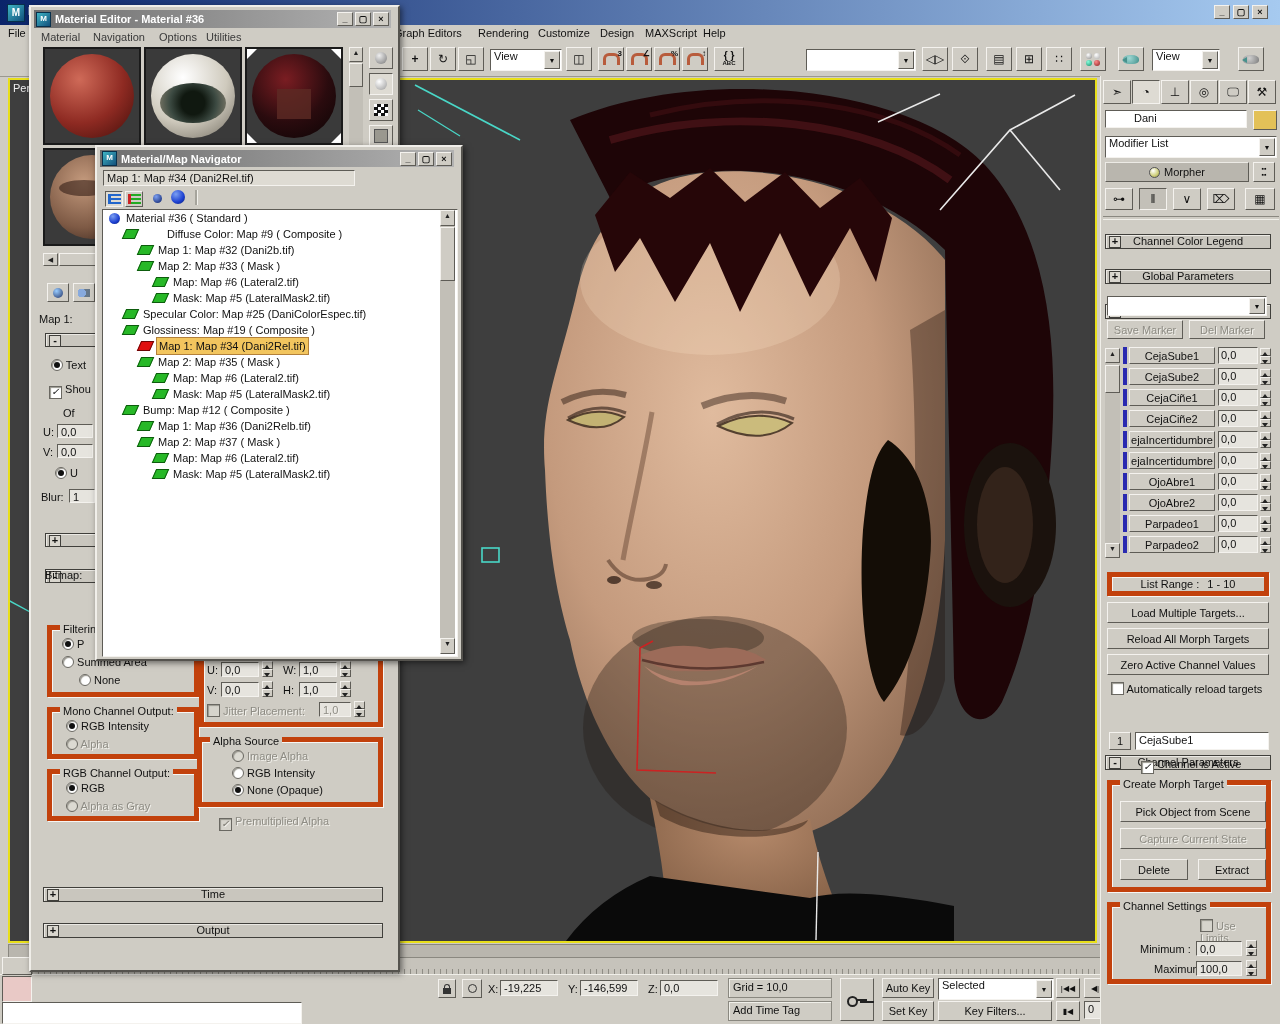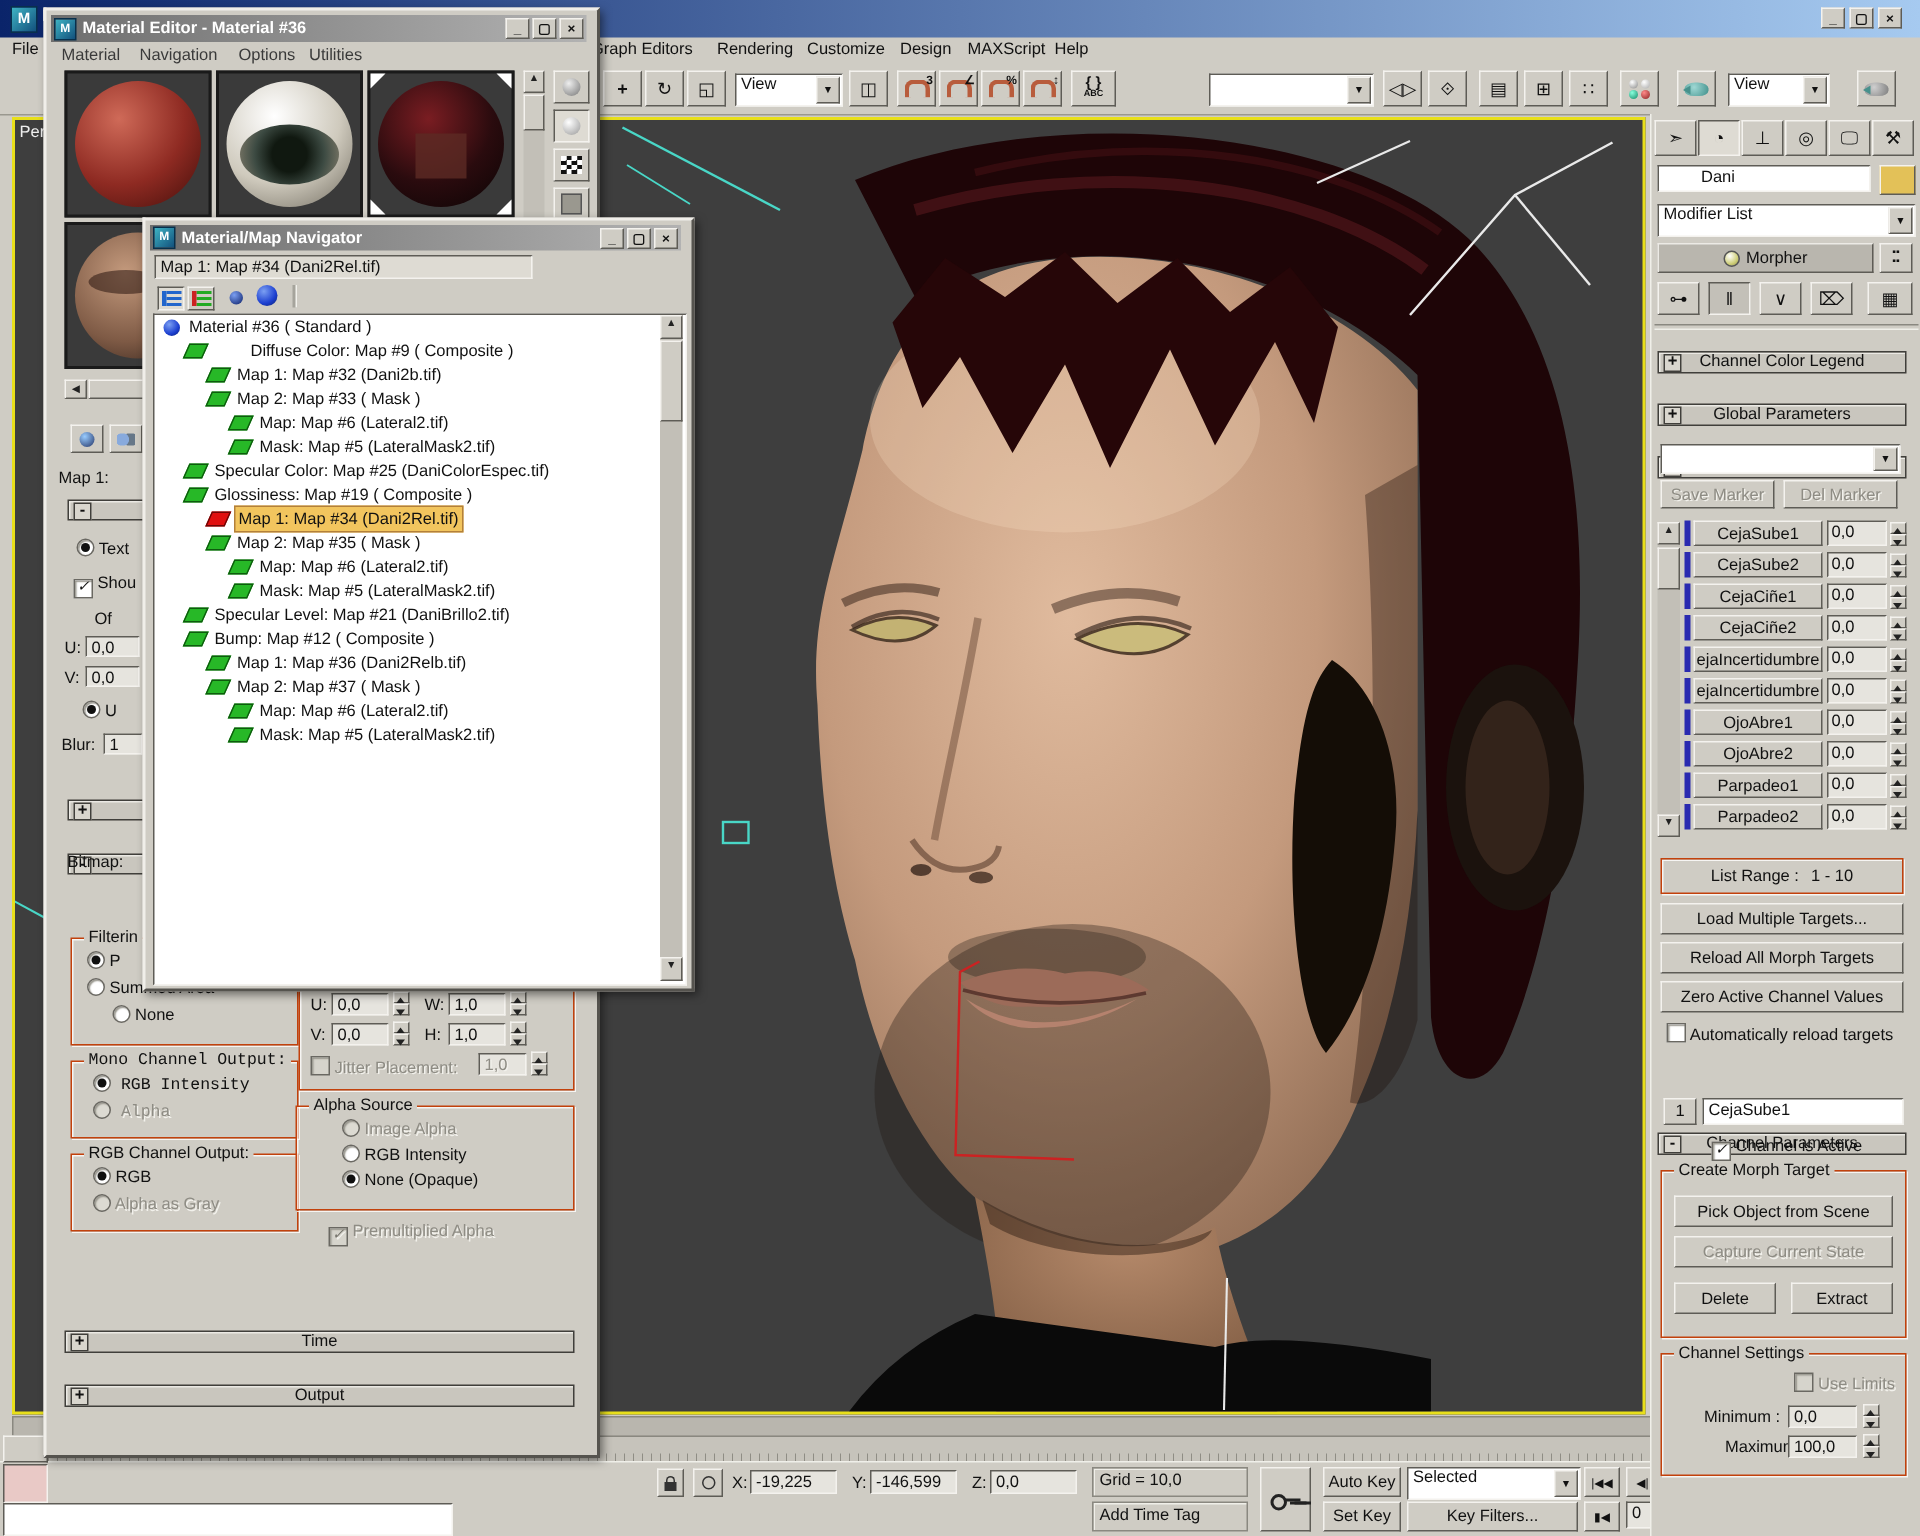--- a/index.html
+++ b/index.html
@@ -7,21 +7,21 @@
 .abs{position:absolute;}
 .raised{background:#cfccc4;border:1px solid;border-color:#f4f2ee #5e5c56 #5e5c56 #f4f2ee;}
 .pressed{background:#c3c0b8;border:1px solid;border-color:#5e5c56 #f4f2ee #f4f2ee #5e5c56;}
 .sunk{background:#e6e4de;border:1px solid;border-color:#5e5c56 #f4f2ee #f4f2ee #5e5c56;}
 .white{background:#fff;}
 .btn{display:flex;align-items:center;justify-content:center;cursor:default;box-sizing:border-box;}
 .fld{box-sizing:border-box;padding:1px 3px;overflow:hidden;white-space:nowrap;}
 .lbl{white-space:nowrap;}
 .dis{color:#8e8c84;text-shadow:1px 1px 0 #f2f1ec;}
 .panel{border:1px solid #8a8880;box-shadow:inset 1px 1px 0 #f0efe9;box-sizing:border-box;padding:2px 4px;white-space:nowrap;overflow:hidden;}
-.group{border:1px solid #c2410c;box-shadow:1px 1px 0 rgba(255,255,255,.8),inset 1px 1px 0 rgba(255,255,255,.8);box-sizing:border-box;}
+.group{border:5px solid #c2410c;box-shadow:1px 1px 0 rgba(255,255,255,.8),inset 1px 1px 0 rgba(255,255,255,.8);box-sizing:border-box;}
 .gtitle{position:absolute;top:-7px;left:8px;background:#cfccc4;padding:0 3px;white-space:nowrap;}
 .rollout{background:#c9c6be;border:1px solid #403f3b;box-shadow:inset 1px 1px 0 #ebe9e4;text-align:center;line-height:13px;box-sizing:border-box;position:relative;}
 .rollout .pm{position:absolute;left:3px;top:1px;width:10px;height:10px;line-height:9px;text-align:center;border:1px solid #403f3b;background:#d9d6ce;font-weight:bold;}
 .titlebar{display:flex;align-items:center;box-sizing:border-box;padding:0 2px;color:#fff;font-weight:bold;}
 .tb-inactive{background:linear-gradient(90deg,#6e6e6e,#b2b2b2);}
 .tb-active{background:linear-gradient(90deg,#0a246a,#a6caf0);}
 .wbtn{width:16px;height:14px;margin-left:2px;font-size:9px;font-weight:bold;color:#111;line-height:12px;text-align:center;}
 .win{background:#cfccc4;border:2px solid;border-color:#f0eee9 #55534e #55534e #f0eee9;box-shadow:2px 2px 6px rgba(0,0,0,.5);}
 .radio{position:relative;display:inline-block;width:10px;height:10px;border-radius:50%;background:#fff;border:1px solid #6a6862;box-shadow:inset 1px 1px 1px #9a988f;vertical-align:-2px;}
 .radio.on::after{content:"";position:absolute;left:2px;top:2px;right:2px;bottom:2px;border-radius:50%;background:#101010;}
@@ -542,21 +542,21 @@
       </div>
     <span class="abs lbl" style="left:14px;top:562px;">Bitmap:</span>
 
     <div class="abs group" style="left:16px;top:618px;width:152px;height:72px;">
       <span class="gtitle">Filterin</span>
       <span class="abs" style="left:10px;top:8px;"><i class="radio on"></i> <span>P</span></span>
       <span class="abs" style="left:10px;top:26px;"><i class="radio"></i> <span>Summed Area</span></span>
       <span class="abs" style="left:10px;top:44px;margin-left:17px;"><i class="radio"></i> <span>None</span></span>
     </div>
 
-    <div class="abs group" style="left:16px;top:700px;width:152px;height:52px;font-family:Liberation Mono, monospace;">
+    <div class="abs group" style="left:16px;top:700px;width:152px;height:52px;">
       <span class="gtitle">Mono Channel Output:</span>
       <span class="abs" style="left:14px;top:8px;"><i class="radio on"></i> <span>RGB Intensity</span></span>
       <span class="abs dis" style="left:14px;top:26px;"><i class="radio off2"></i> <span>Alpha</span></span>
     </div>
 
     <div class="abs group" style="left:16px;top:762px;width:152px;height:52px;">
       <span class="gtitle">RGB Channel Output:</span>
       <span class="abs" style="left:14px;top:8px;"><i class="radio on"></i> <span>RGB</span></span>
       <span class="abs dis" style="left:14px;top:26px;"><i class="radio off2"></i> <span>Alpha as Gray</span></span>
     </div>
@@ -668,24 +668,20 @@
         <div class="trow" style="padding-left: 51px;">
           <span class="ticon map-green"></span>
           <span class="tlabel">Map: Map #6 (Lateral2.tif)</span>
         </div>
         <div class="trow" style="padding-left: 51px;">
           <span class="ticon map-green"></span>
           <span class="tlabel">Mask: Map #5 (LateralMask2.tif)</span>
         </div>
         <div class="trow" style="padding-left: 21px;">
           <span class="ticon map-green"></span>
-          <span class="tlabel">Specular Level: Map #21 (DaniBrillo2.tif)</span>
-        </div>
-        <div class="trow" style="padding-left: 21px;">
-          <span class="ticon map-green"></span>
           <span class="tlabel">Bump: Map #12  ( Composite )</span>
         </div>
         <div class="trow" style="padding-left: 36px;">
           <span class="ticon map-green"></span>
           <span class="tlabel">Map 1: Map #36 (Dani2Relb.tif)</span>
         </div>
         <div class="trow" style="padding-left: 36px;">
           <span class="ticon map-green"></span>
           <span class="tlabel">Map 2: Map #37  ( Mask )</span>
         </div>

